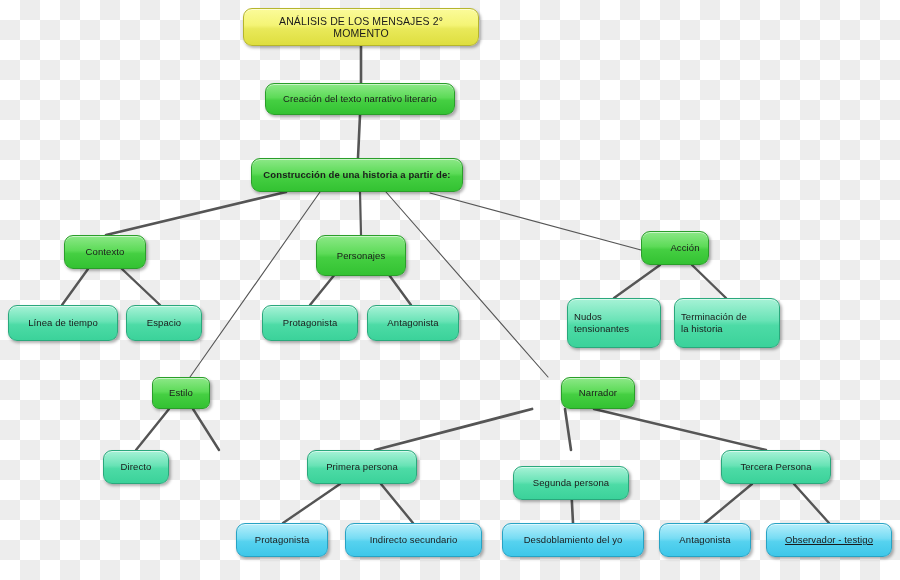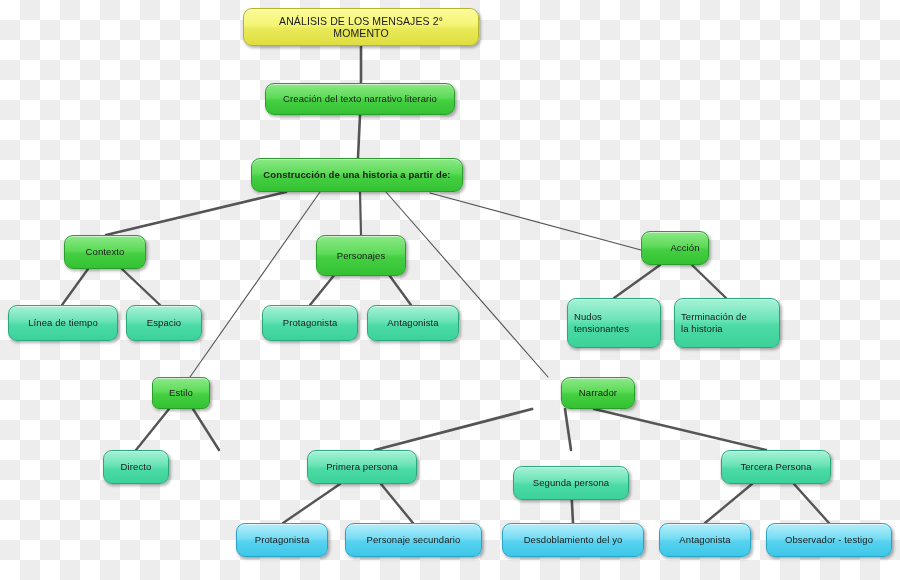--- a/index.html
+++ b/index.html
@@ -83,17 +83,17 @@
 tensionantes</div>
     <div class="node c-teal left" style="left: 674px; top: 298px; width: 106px; height: 50px;">Terminación de
 la historia</div>
     <div class="node c-green" style="left: 152px; top: 377px; width: 58px; height: 32px; border-radius: 7px;">Estilo</div>
     <div class="node c-green" style="left: 525px; top: 377px; width: 74px; height: 32px; margin-left: 36px;">Narrador</div>
     <div class="node c-teal" style="left: 103px; top: 450px; width: 66px; height: 34px;">Directo</div>
     <div class="node c-teal" style="left: 307px; top: 450px; width: 110px; height: 34px;">Primera persona</div>
     <div class="node c-teal" style="left: 513px; top: 450px; width: 116px; height: 34px; margin-top: 16px;">Segunda persona</div>
     <div class="node c-teal" style="left: 721px; top: 450px; width: 110px; height: 34px;">Tercera Persona</div>
     <div class="node c-blue" style="left: 236px; top: 523px; width: 92px; height: 34px;">Protagonista</div>
-    <div class="node c-blue" style="left: 345px; top: 523px; width: 137px; height: 34px;">Personaje secundario</div>
+    <div class="node c-blue" style="left: 345px; top: 523px; width: 137px; height: 34px;">Indirecto secundario</div>
     <div class="node c-blue" style="left: 502px; top: 523px; width: 142px; height: 34px;">Desdoblamiento del yo</div>
     <div class="node c-blue" style="left: 659px; top: 523px; width: 92px; height: 34px;">Antagonista</div>
-    <div class="node c-blue" style="left: 766px; top: 523px; width: 126px; height: 34px;">Observador - testigo</div>
+    <div class="node c-blue" style="left: 766px; top: 523px; width: 126px; height: 34px; text-decoration: underline;">Observador - testigo</div>
   </div>
 
 </body></html>

